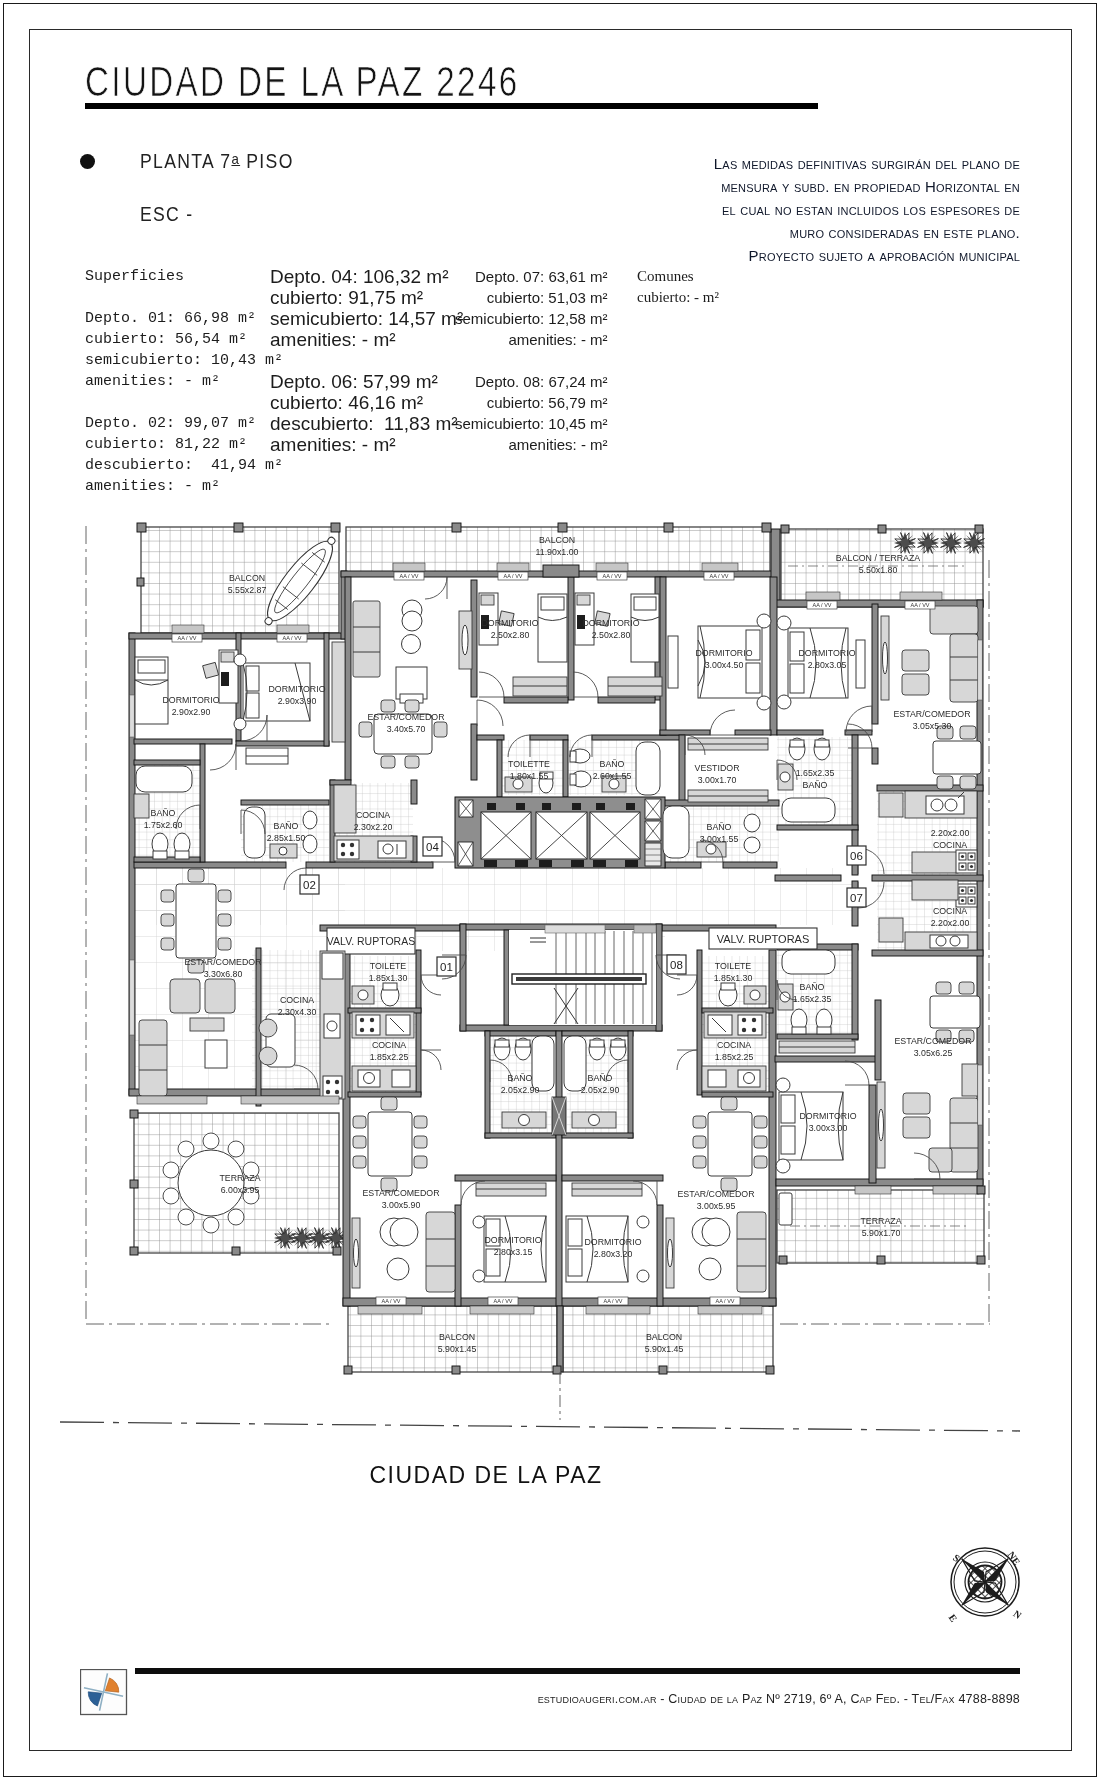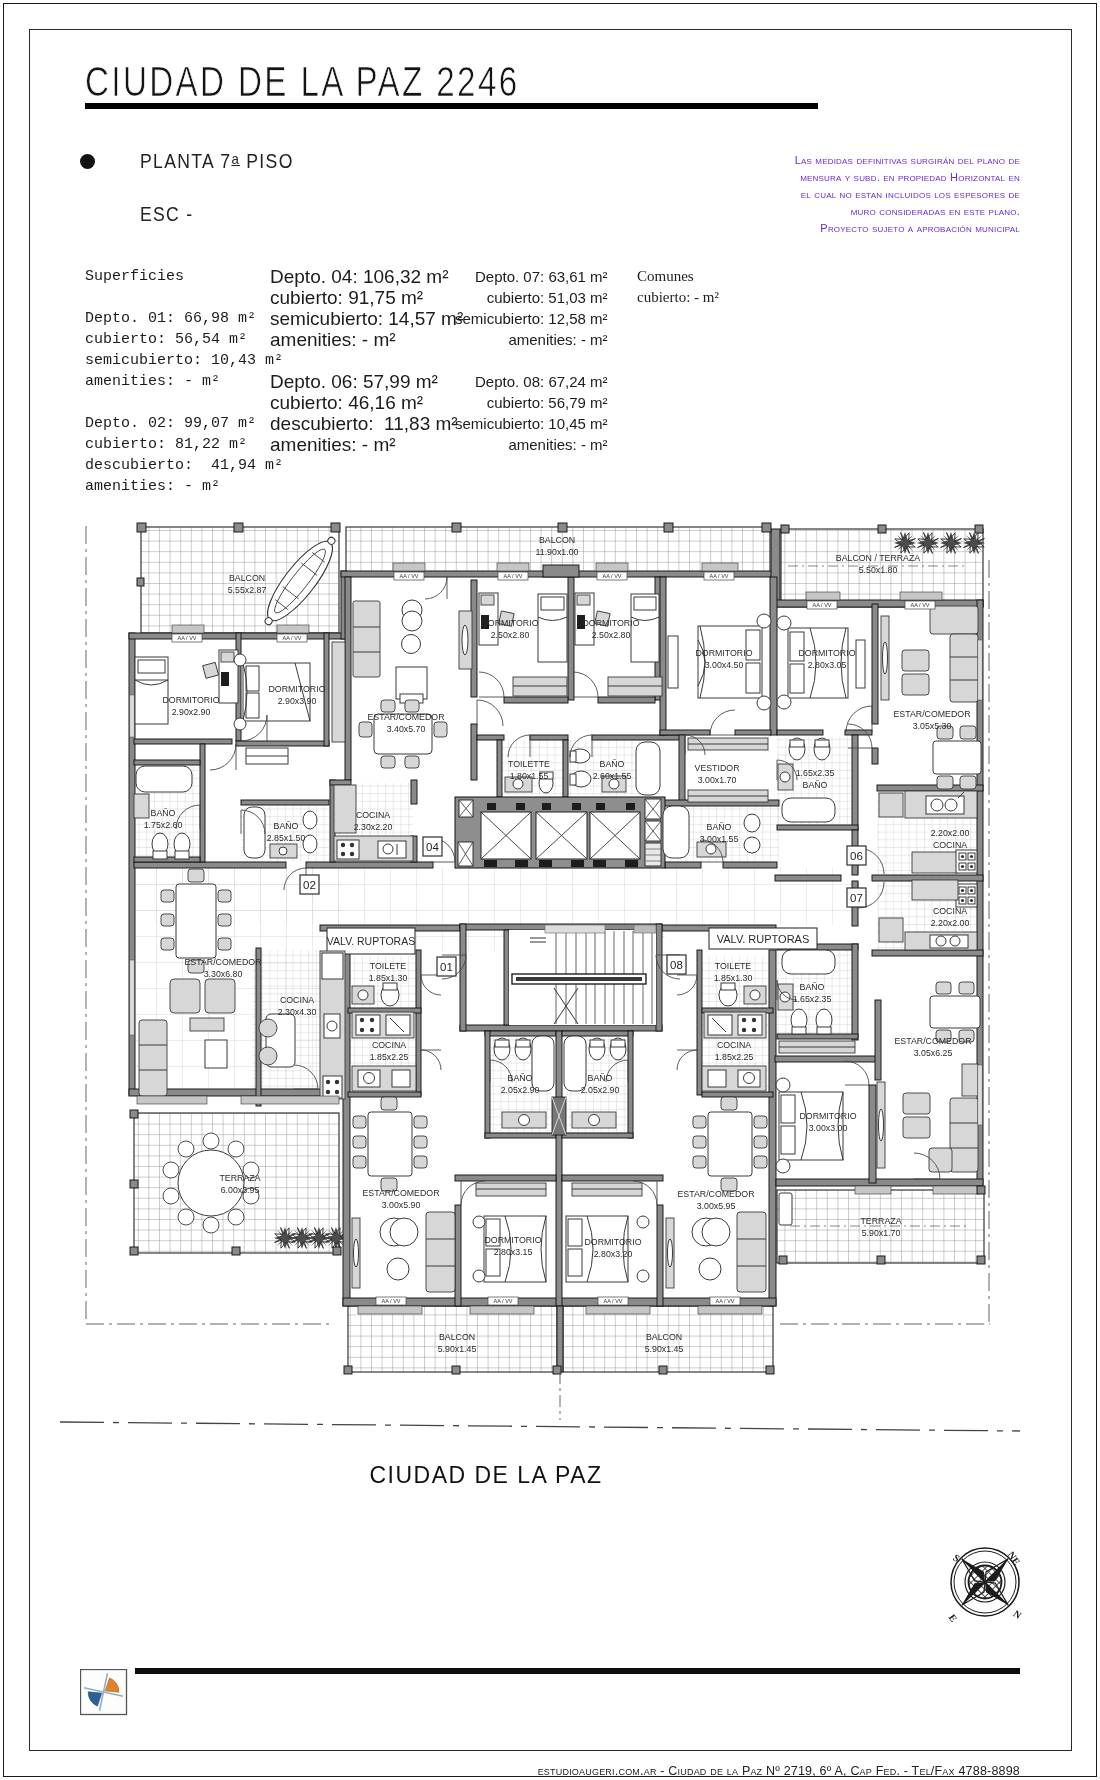--- a/index.html
+++ b/index.html
@@ -18,21 +18,21 @@
 <div class="abs" style="left:85px;top:58px;font-size:42px;letter-spacing:3px;color:#141414;-webkit-text-stroke:0.7px #fff;transform-origin:0 0;transform:scale(0.79,1.0);white-space:nowrap;">CIUDAD DE LA PAZ 2246</div>
 
 <div class="abs" style="left:85px;top:103px;width:733px;height:6px;background:#000;"></div>
 
 <div class="abs" style="left:80px;top:154px;width:15px;height:15px;border-radius:50%;background:#111;"></div>
 
 <div class="abs" style="left:140px;top:150px;font-size:20px;letter-spacing:1.5px;color:#222;transform-origin:0 0;transform:scale(0.88,1);white-space:nowrap;">PLANTA 7<span style="text-decoration:underline;font-size:15px;vertical-align:4px;">a</span> PISO</div>
 
 <div class="abs" style="left:140px;top:203px;font-size:20px;letter-spacing:1.5px;color:#222;transform-origin:0 0;transform:scale(0.88,1);">ESC -</div>
 
-<div class="abs sc" style="left:620px;top:152px;width:400px;text-align:right;font-size:11px;line-height:17px;color:#6d28d9;letter-spacing:0.2px;">Las medidas definitivas surgirán del plano de<br>mensura y subd. en propiedad Horizontal en<br>el cual no estan incluidos los espesores de<br>muro consideradas en este plano.<br>Proyecto sujeto a aprobación municipal</div>
+<div class="abs sc" style="left:620px;top:152px;width:400px;text-align:right;font-size:15px;line-height:23px;color:#0f172a;letter-spacing:0.2px;">Las medidas definitivas surgirán del plano de<br>mensura y subd. en propiedad Horizontal en<br>el cual no estan incluidos los espesores de<br>muro consideradas en este plano.<br>Proyecto sujeto a aprobación municipal</div>
 
 <div id="cols">
 <div class="abs" style="left:85px;top:266px;font-size:15px;line-height:21px;font-family:Liberation Mono, monospace;">Superficies
 
 Depto. 01: 66,98 m²
 cubierto: 56,54 m²
 semicubierto: 10,43 m²
 amenities: - m²
 
 Depto. 02: 99,07 m²
@@ -1651,13 +1651,13 @@
 <svg class="abs" style="left:80px;top:1669px;" width="48" height="47" viewBox="0 0 48 47">
 <rect x="0.5" y="0.5" width="46" height="45" fill="#fdfdfd" stroke="#555" stroke-width="1.3"></rect>
 <g transform="translate(23.5,23) rotate(12)">
 <line x1="-20" y1="0" x2="20" y2="0" stroke="#8fb0c4" stroke-width="1.6"></line>
 <line x1="0" y1="-19" x2="0" y2="19" stroke="#8fb0c4" stroke-width="1.6"></line>
 <path d="M1.5,-1.5 L3,-15 A14.5 14.5 0 0 1 15,-3 Z" fill="#e0812f" stroke="#b05e1a" stroke-width="0.6"></path>
 <path d="M-1.5,1.5 L-15,3 A14.5 14.5 0 0 0 -3,15 Z" fill="#2c6096" stroke="#1c4a7a" stroke-width="0.6"></path>
 </g>
 </svg>
 
-<div class="abs sc" style="left:220px;top:1764px;width:800px;text-align:right;font-size:12.5px;letter-spacing:0.2px;color:#222;">estudioaugeri.com.ar - Ciudad de la Paz Nº 2719, 6º A, Cap Fed. - Tel/Fax 4788-8898</div>
+<div class="abs sc" style="left:220px;top:1692px;width:800px;text-align:right;font-size:12.5px;letter-spacing:0.2px;color:#222;">estudioaugeri.com.ar - Ciudad de la Paz Nº 2719, 6º A, Cap Fed. - Tel/Fax 4788-8898</div>
 
 </body></html>

